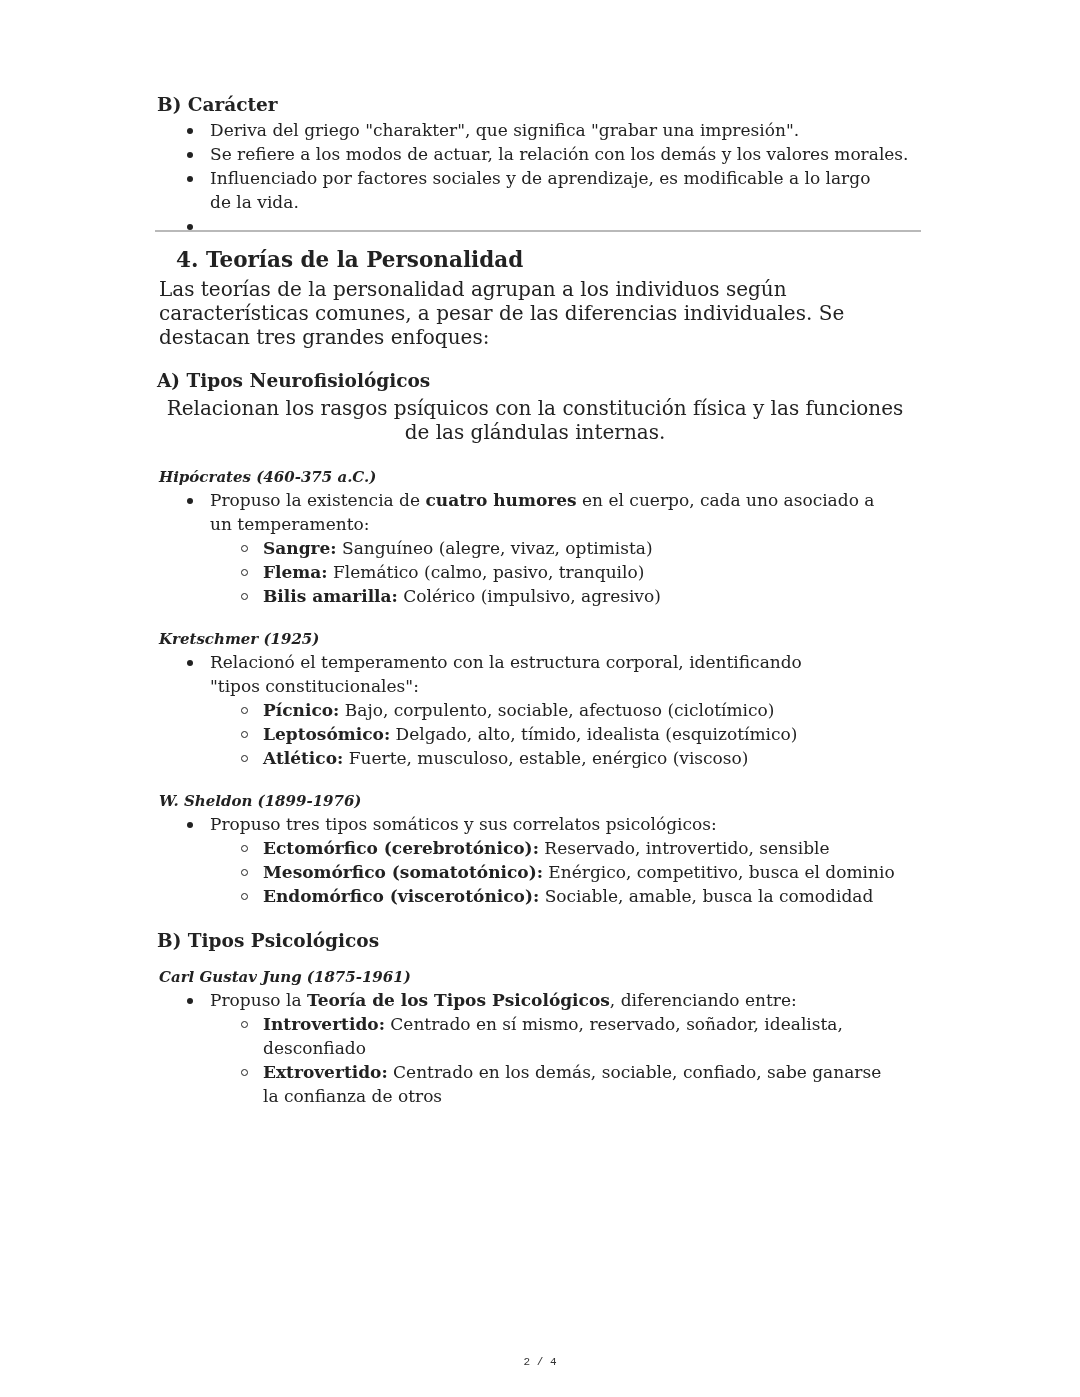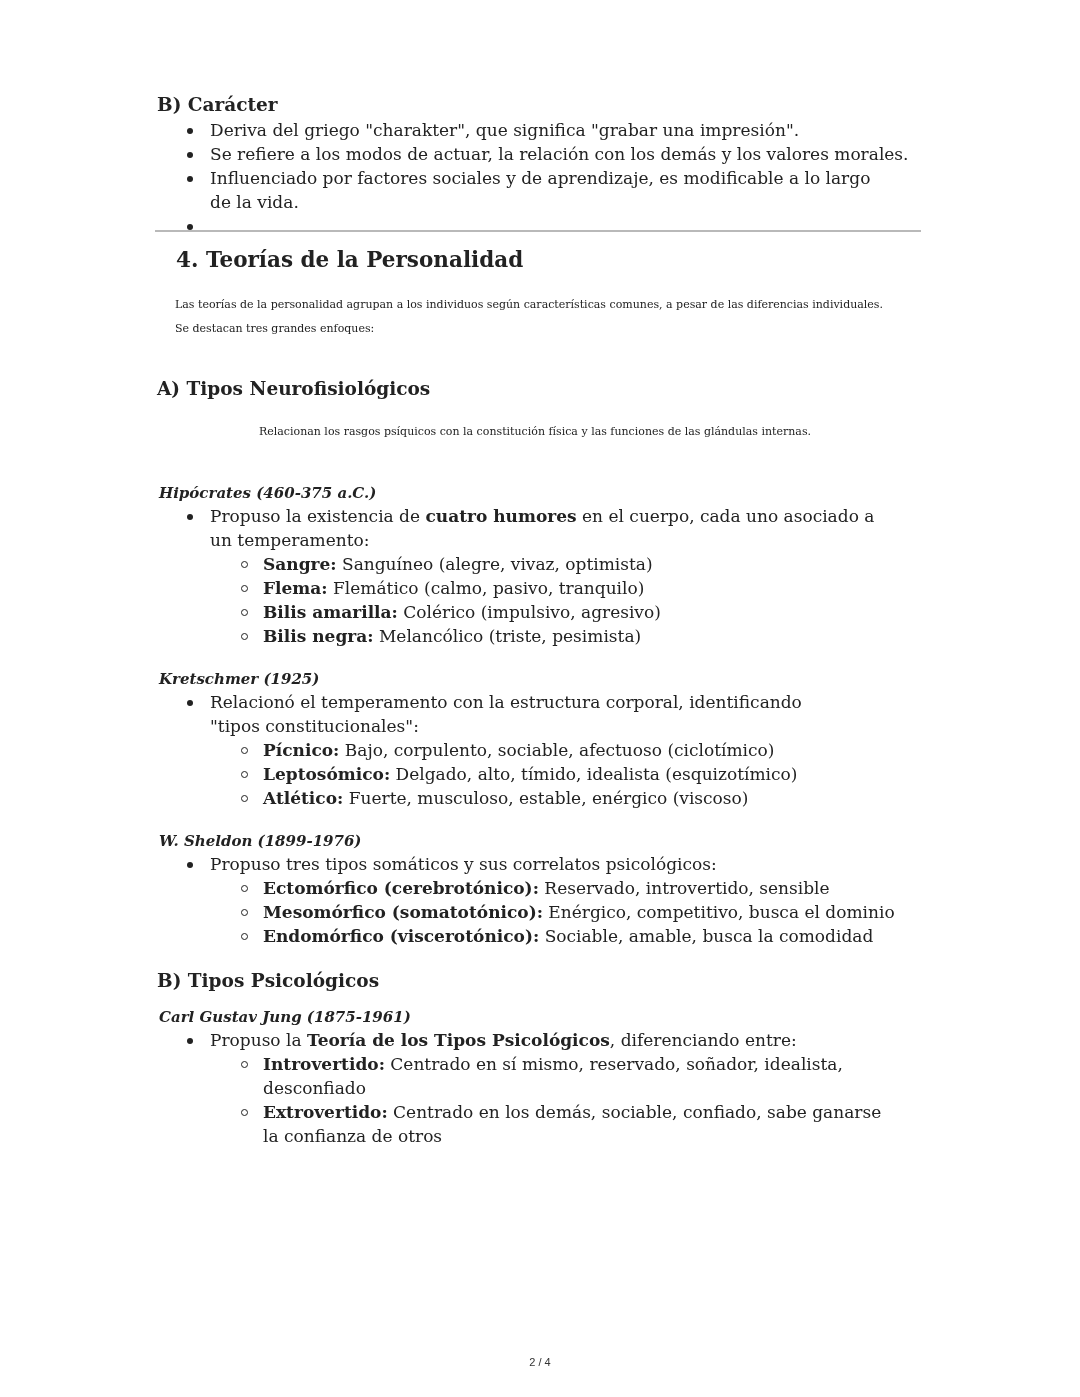--- a/index.html
+++ b/index.html
@@ -36,22 +36,22 @@
       line-height: 30px;
       margin-left: 19px;
     }
     .h-author {
       font-size: 15px;
       line-height: 22px;
       margin-left: 2px;
       font-style: italic;
     }
     p {
-      margin: 18px;
-      font-size: 11px;
+      margin: 2px;
+      font-size: 20px;
       line-height: 24px;
     }
     ul {
       margin: 0;
       padding: 0;
       list-style: none;
     }
     ul.lvl1 > li {
       position: relative;
       padding-left: 53px;
@@ -91,21 +91,21 @@
       background: #b9b9b9;
       width: 766px;
       margin-left: -2px;
     }
     .footer {
       position: absolute;
       top: 1356px;
       left: 0;
       width: 1080px;
       text-align: center;
-      font-family: Liberation Sans, sans-serif;
+      font-family: Liberation Mono, monospace;
       font-size: 11px;
       color: #333333;
     }
   </style>
 </head>
 <body>
 
 <div class="page">
 
   <h3 class="h-sub">B) Carácter</h3>
@@ -129,21 +129,20 @@
 
   <div style="height:20px;"></div>
   <h4 class="h-author">Hipócrates (460-375 a.C.)</h4>
   <ul class="lvl1">
     <li style="padding-right:40px;">
       <span class="bullet"></span><span>Propuso la existencia de </span><b>cuatro humores</b><span> en el cuerpo, cada uno asociado a un temperamento:</span>
       <ul class="lvl2">
         <li><span class="bullet"></span><b>Sangre:</b><span> Sanguíneo (alegre, vivaz, optimista)</span></li>
         <li><span class="bullet"></span><b>Flema:</b><span> Flemático (calmo, pasivo, tranquilo)</span></li>
         <li><span class="bullet"></span><b>Bilis amarilla:</b><span> Colérico (impulsivo, agresivo)</span></li>
-        <li><span class="bullet"></span><b>Bilis negra:</b><span> Melancólico (triste, pesimista)</span></li>
       </ul>
     </li>
   </ul>
 
   <div style="height:20px;"></div>
   <h4 class="h-author">Kretschmer (1925)</h4>
   <ul class="lvl1">
     <li style="padding-right:70px;">
       <span class="bullet"></span><span>Relacionó el temperamento con la estructura corporal, identificando "tipos constitucionales":</span>
       <ul class="lvl2">

